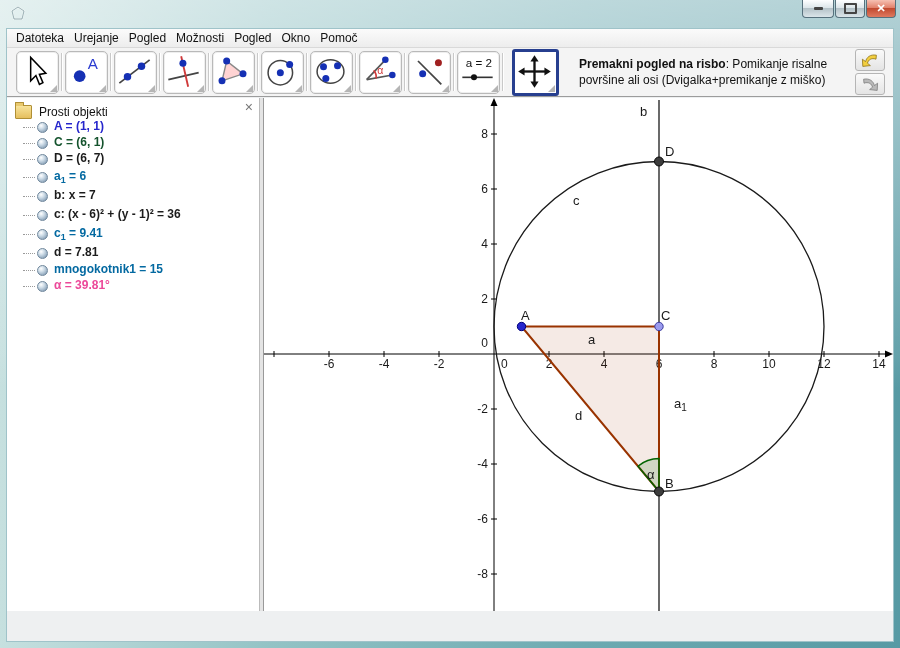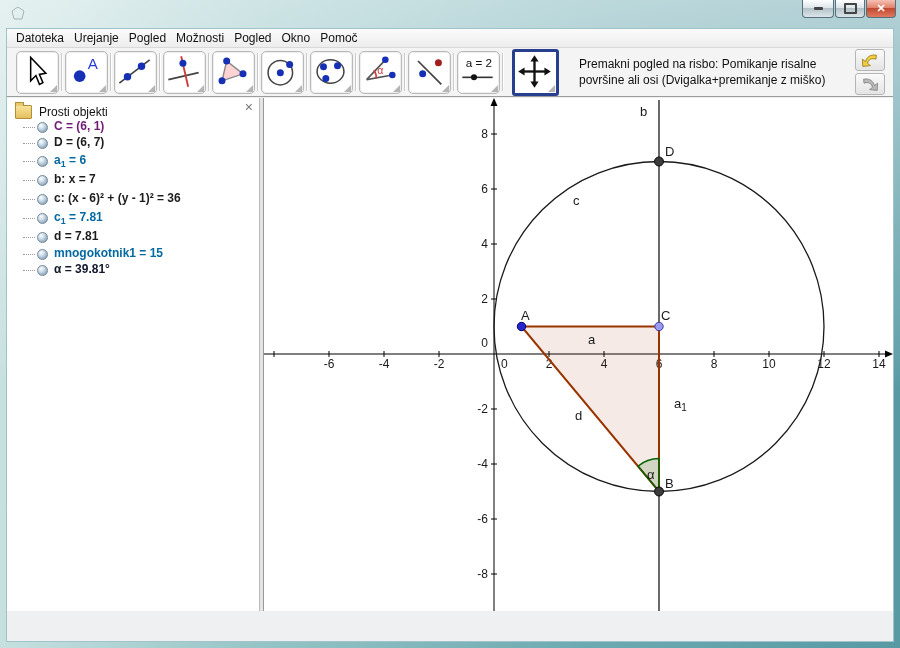--- a/index.html
+++ b/index.html
@@ -33,21 +33,21 @@
   #toolbar{position:absolute;left:0;top:19px;width:886px;height:49px;background:#f4f4f4;
     border-bottom:1px solid #9c9c9c;display:flex;align-items:center;padding-left:9px;box-sizing:border-box;}
   .tool-btn{position:relative;width:41px;height:41px;background:#fff;border:1px solid #b9b9b9;
     border-radius:5px;box-shadow:inset 0 0 0 1px #eee;flex:0 0 auto;}
   .tool-btn svg{position:absolute;left:2px;top:2px;}
   .tool-sep{width:1px;height:38px;background:#c9c9c9;border-right:1px solid #fff;margin:0 2px;flex:0 0 auto;}
   .dd-arrow{position:absolute;right:1px;bottom:1px;width:0;height:0;
     border-left:7px solid transparent;border-bottom:7px solid #b5b5b5;}
   .tool-btn.selected{border:3px solid #273f8f;border-radius:3px;box-shadow:inset 0 0 0 1px #fff;margin-left:6px;}
   #tool-help{margin-left:20px;width:345px;font-size:12px;line-height:16px;color:#111;}
-  #tool-help b{font-weight:normal;}
+  #tool-help b{font-weight:bold;}
   #undo-redo{margin-left:auto;margin-right:8px;display:flex;flex-direction:column;gap:2px;}
   .ur-btn{width:28px;height:20px;border:1px solid #b5b5b5;border-radius:3px;background:linear-gradient(180deg,#fafafa,#e4e4e4);
     display:flex;align-items:center;justify-content:center;}
   
   #main{position:absolute;left:0;top:69px;width:886px;height:513px;background:#fff;}
   #algebra-panel{position:absolute;left:0;top:0;width:252px;height:513px;background:#fff;overflow:hidden;}
   #algebra-close{position:absolute;right:6px;top:2px;font-size:14px;color:#777;line-height:14px;cursor:default;}
   #algebra-tree{position:absolute;left:0;top:6px;width:250px;}
   .alg-row{display:flex;align-items:center;height:15px;margin-bottom:1px;}
   .alg-row.tall{height:18px;}
@@ -55,22 +55,22 @@
     background:linear-gradient(180deg,#f7e39a,#e5bf5e);border:1px solid #b08f35;border-radius:1px;}
   .folder:before{content:"";position:absolute;left:-1px;top:-4px;width:7px;height:3px;
     background:#e9c96e;border:1px solid #b08f35;border-bottom:none;border-radius:1px 1px 0 0;}
   .section-label{font-size:12px;color:#111;}
   .tree-dots{width:12px;margin-left:16px;border-top:1px dotted #9a9a9a;}
   .marble{width:11px;height:11px;border-radius:50%;margin:0 6px 0 2px;flex:0 0 auto;
     background:radial-gradient(circle at 35% 30%,#ffffff 0%,#cfdde8 35%,#93aabf 75%,#7b94ab 100%);
     border:1px solid #70879c;box-sizing:border-box;}
   .obj-label{font-size:12px;font-weight:bold;white-space:nowrap;}
   .obj-label sub{font-size:9px;}
-  .c-black{color:#1c1c1c;} .c-red{color:#0369a1;} .c-green{color:#0f172a;}
-  .c-blue{color:#2626cc;} .c-violet{color:#701a75;}
+  .c-black{color:#1c1c1c;} .c-red{color:#0369a1;} .c-green{color:#ec4899;}
+  .c-blue{color:#2626cc;} .c-violet{color:#14532d;}
   #divider{position:absolute;left:252px;top:0;width:5px;height:513px;background:#e4e4e4;
     border-left:1px solid #bbb;border-right:1px solid #999;box-sizing:border-box;}
   #graphics-view{position:absolute;left:257px;top:0;width:629px;height:513px;background:#fff;}
   .glabel{font-family:"Liberation Sans",sans-serif;font-size:13px;fill:#1a1a1a;}
   .tick-label{font-family:"Liberation Sans",sans-serif;font-size:12px;fill:#1a1a1a;}
 </style>
 </head>
 <body>
 
 <div id="stage">
@@ -242,20 +242,25 @@
 
       <div id="algebra-panel">
         <span id="algebra-close">×</span>
         <div id="algebra-tree">
 
           <div class="alg-row">
             <span class="folder"></span>
             <span class="section-label">Prosti objekti</span>
           </div>
 
+          <div class="alg-row">
+            <span class="tree-dots"></span>
+            <span class="marble"></span>
+            <span class="obj-label c-blue"><span>A = (1, 1)</span><sub></sub><span></span></span>
+          </div>
 
 
           <div class="alg-row">
             <span class="tree-dots"></span>
               <span class="marble"></span>
             <span class="obj-label c-violet"><span>C = (6, 1)</span><sub></sub><span></span></span>
           </div>
           <div class="alg-row">
             <span class="tree-dots"></span>
               <span class="marble"></span>
@@ -272,21 +277,21 @@
             <span class="obj-label c-black"><span>b: x = 7</span><sub></sub><span></span></span>
           </div>
           <div class="alg-row tall">
             <span class="tree-dots"></span>
               <span class="marble"></span>
             <span class="obj-label c-black"><span>c: (x - 6)² + (y - 1)² = 36</span><sub></sub><span></span></span>
           </div>
           <div class="alg-row tall">
             <span class="tree-dots"></span>
               <span class="marble"></span>
-            <span class="obj-label c-red"><span>c</span><sub>1</sub><span> = 7.81</span></span>
+            <span class="obj-label c-red"><span>c</span><sub>1</sub><span> = 9.41</span></span>
           </div>
           <div class="alg-row tall">
             <span class="tree-dots"></span>
               <span class="marble"></span>
             <span class="obj-label c-black"><span>d = 7.81</span><sub></sub><span></span></span>
           </div>
           <div class="alg-row">
             <span class="tree-dots"></span>
               <span class="marble"></span>
             <span class="obj-label c-red"><span>mnogokotnik1 = 15</span><sub></sub><span></span></span>

